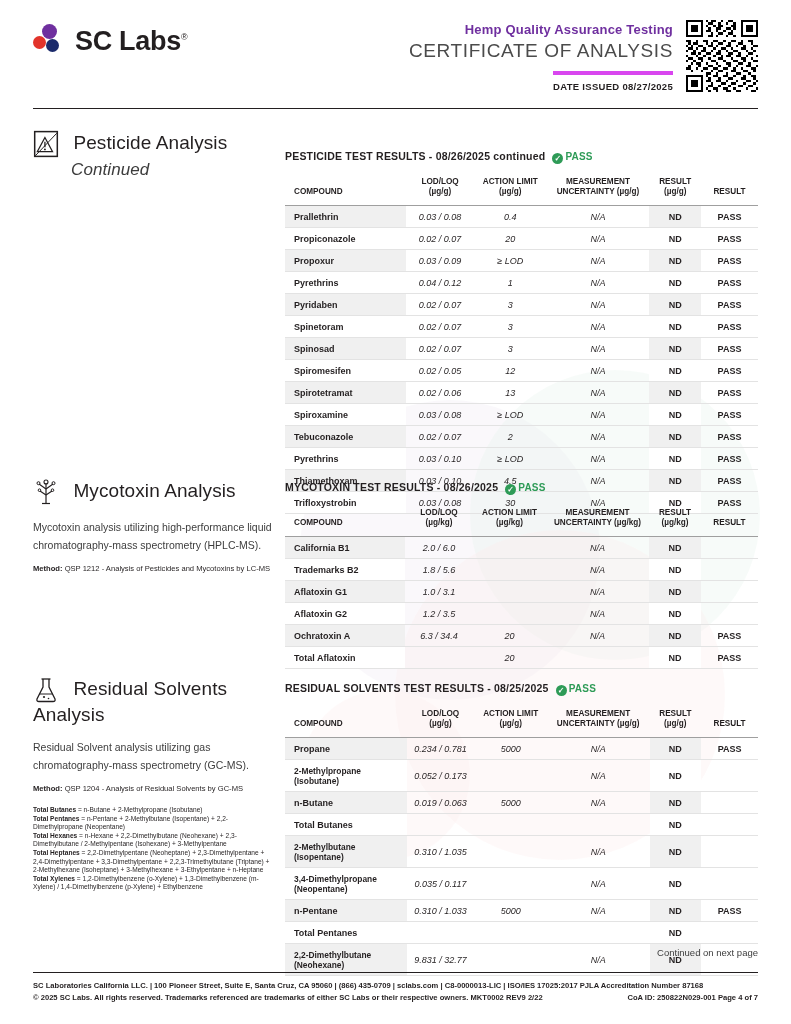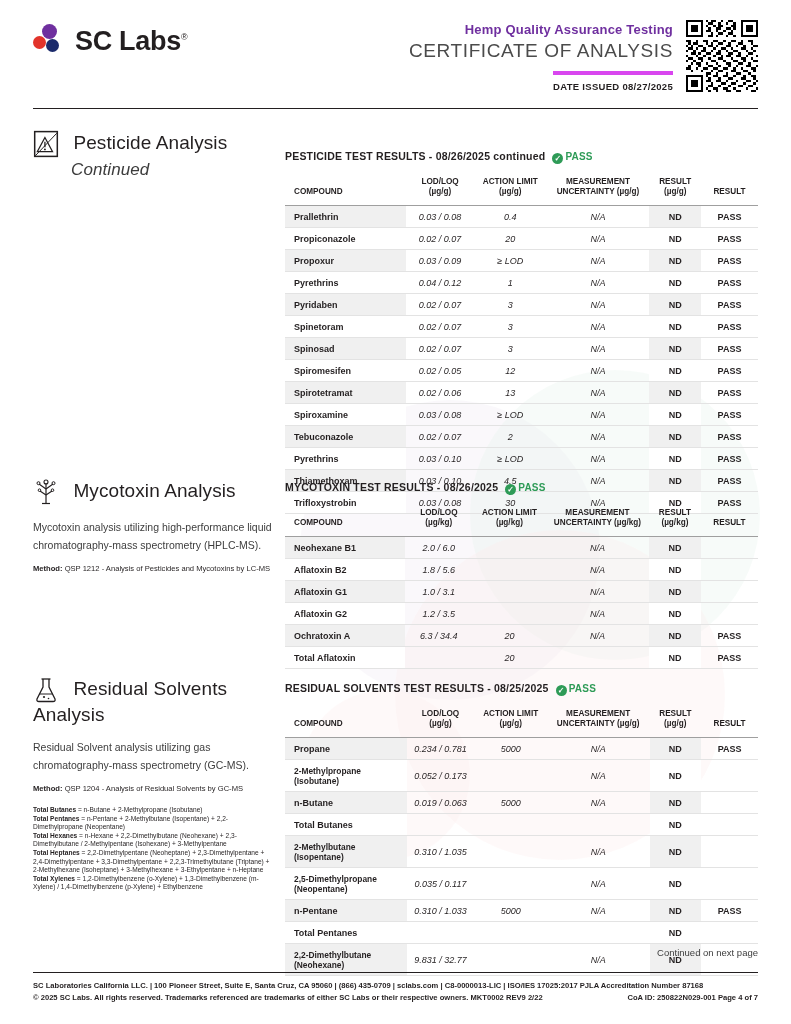--- a/index.html
+++ b/index.html
@@ -519,29 +519,29 @@
             <th class="left"><span>COMPOUND</span></th>
             <th><span>LOD/LOQ</span><br><span>(µg/kg)</span></th>
             <th><span>ACTION LIMIT</span><br><span>(µg/kg)</span></th>
             <th><span>MEASUREMENT</span><br><span>UNCERTAINTY (µg/kg)</span></th>
             <th><span>RESULT</span><br><span>(µg/kg)</span></th>
             <th><span>RESULT</span></th>
           </tr>
         </thead>
         <tbody id="myco-body">
             <tr>
-              <td class="cmp">Neohexane B1</td>
+              <td class="cmp">California B1</td>
               <td class="val">2.0 / 6.0</td>
               <td class="val"></td>
               <td class="val">N/A</td>
               <td class="res resultcol">ND</td>
               <td class="res"></td>
             </tr>
             <tr>
-              <td class="cmp">Aflatoxin B2</td>
+              <td class="cmp">Trademarks B2</td>
               <td class="val">1.8 / 5.6</td>
               <td class="val"></td>
               <td class="val">N/A</td>
               <td class="res resultcol">ND</td>
               <td class="res"></td>
             </tr>
             <tr>
               <td class="cmp">Aflatoxin G1</td>
               <td class="val">1.0 / 3.1</td>
               <td class="val"></td>
@@ -660,21 +660,21 @@
             </tr>
             <tr>
               <td class="cmp" style="line-height: 10px; font-size: 8.4px;">2-Methylbutane (Isopentane)</td>
               <td class="val">0.310 / 1.035</td>
               <td class="val"></td>
               <td class="val">N/A</td>
               <td class="res resultcol">ND</td>
               <td class="res"></td>
             </tr>
             <tr>
-              <td class="cmp" style="line-height: 10px; font-size: 8.4px;">2,5-Dimethylpropane (Neopentane)</td>
+              <td class="cmp" style="line-height: 10px; font-size: 8.4px;">3,4-Dimethylpropane (Neopentane)</td>
               <td class="val">0.035 / 0.117</td>
               <td class="val"></td>
               <td class="val">N/A</td>
               <td class="res resultcol">ND</td>
               <td class="res"></td>
             </tr>
             <tr>
               <td class="cmp">n-Pentane</td>
               <td class="val">0.310 / 1.033</td>
               <td class="val">5000</td>

